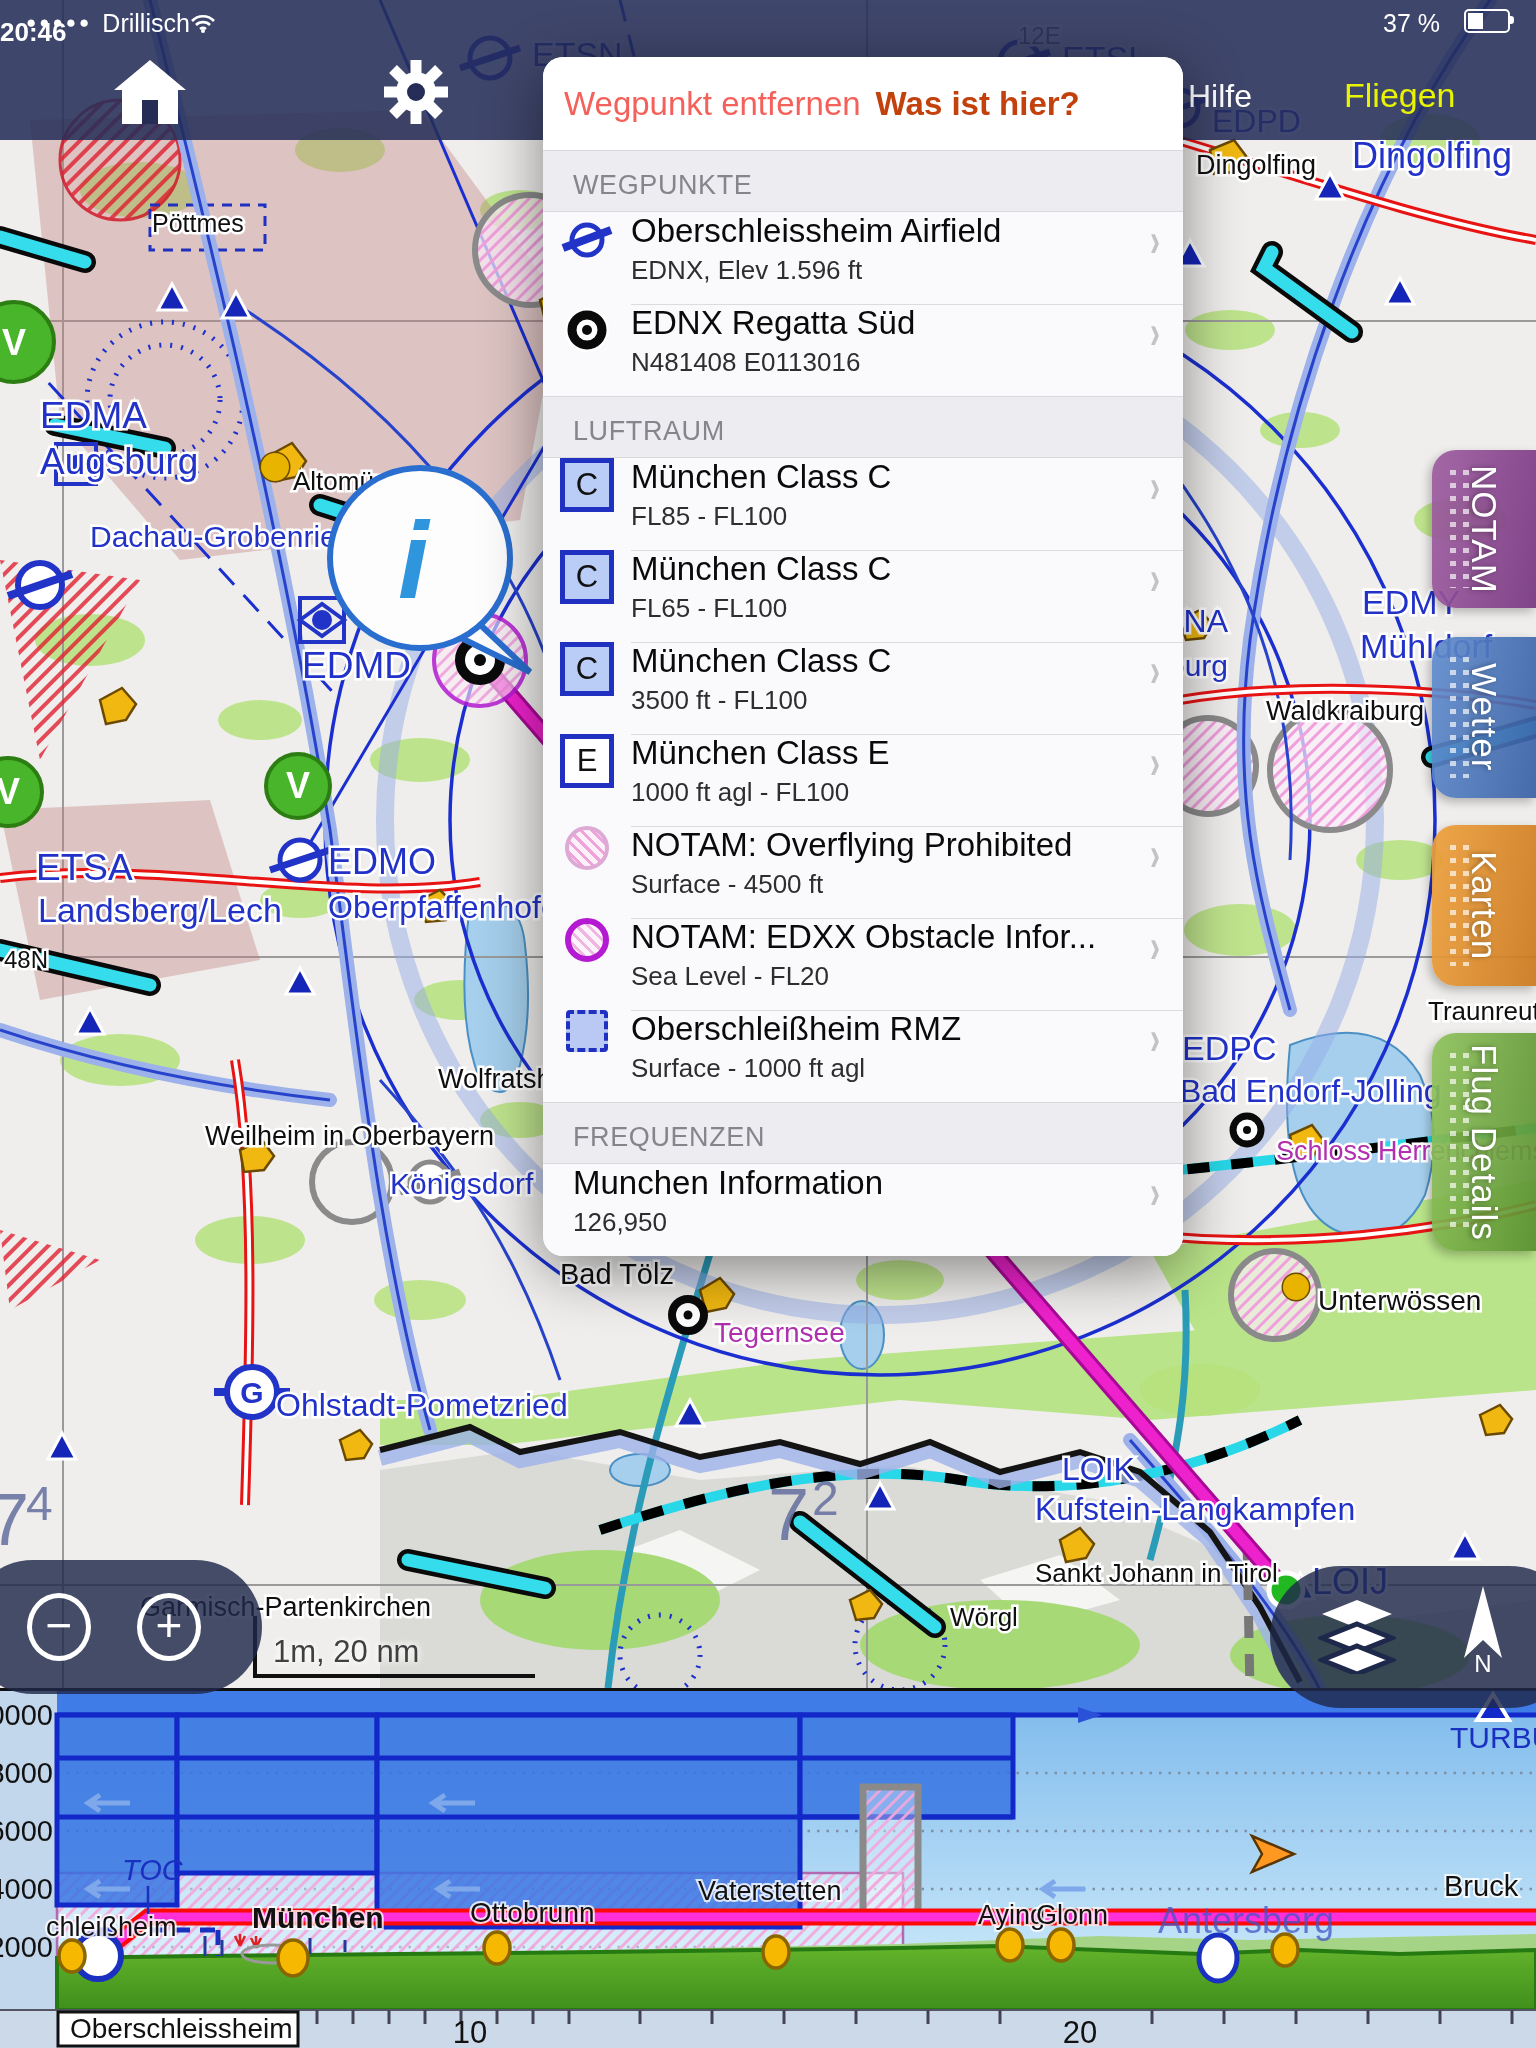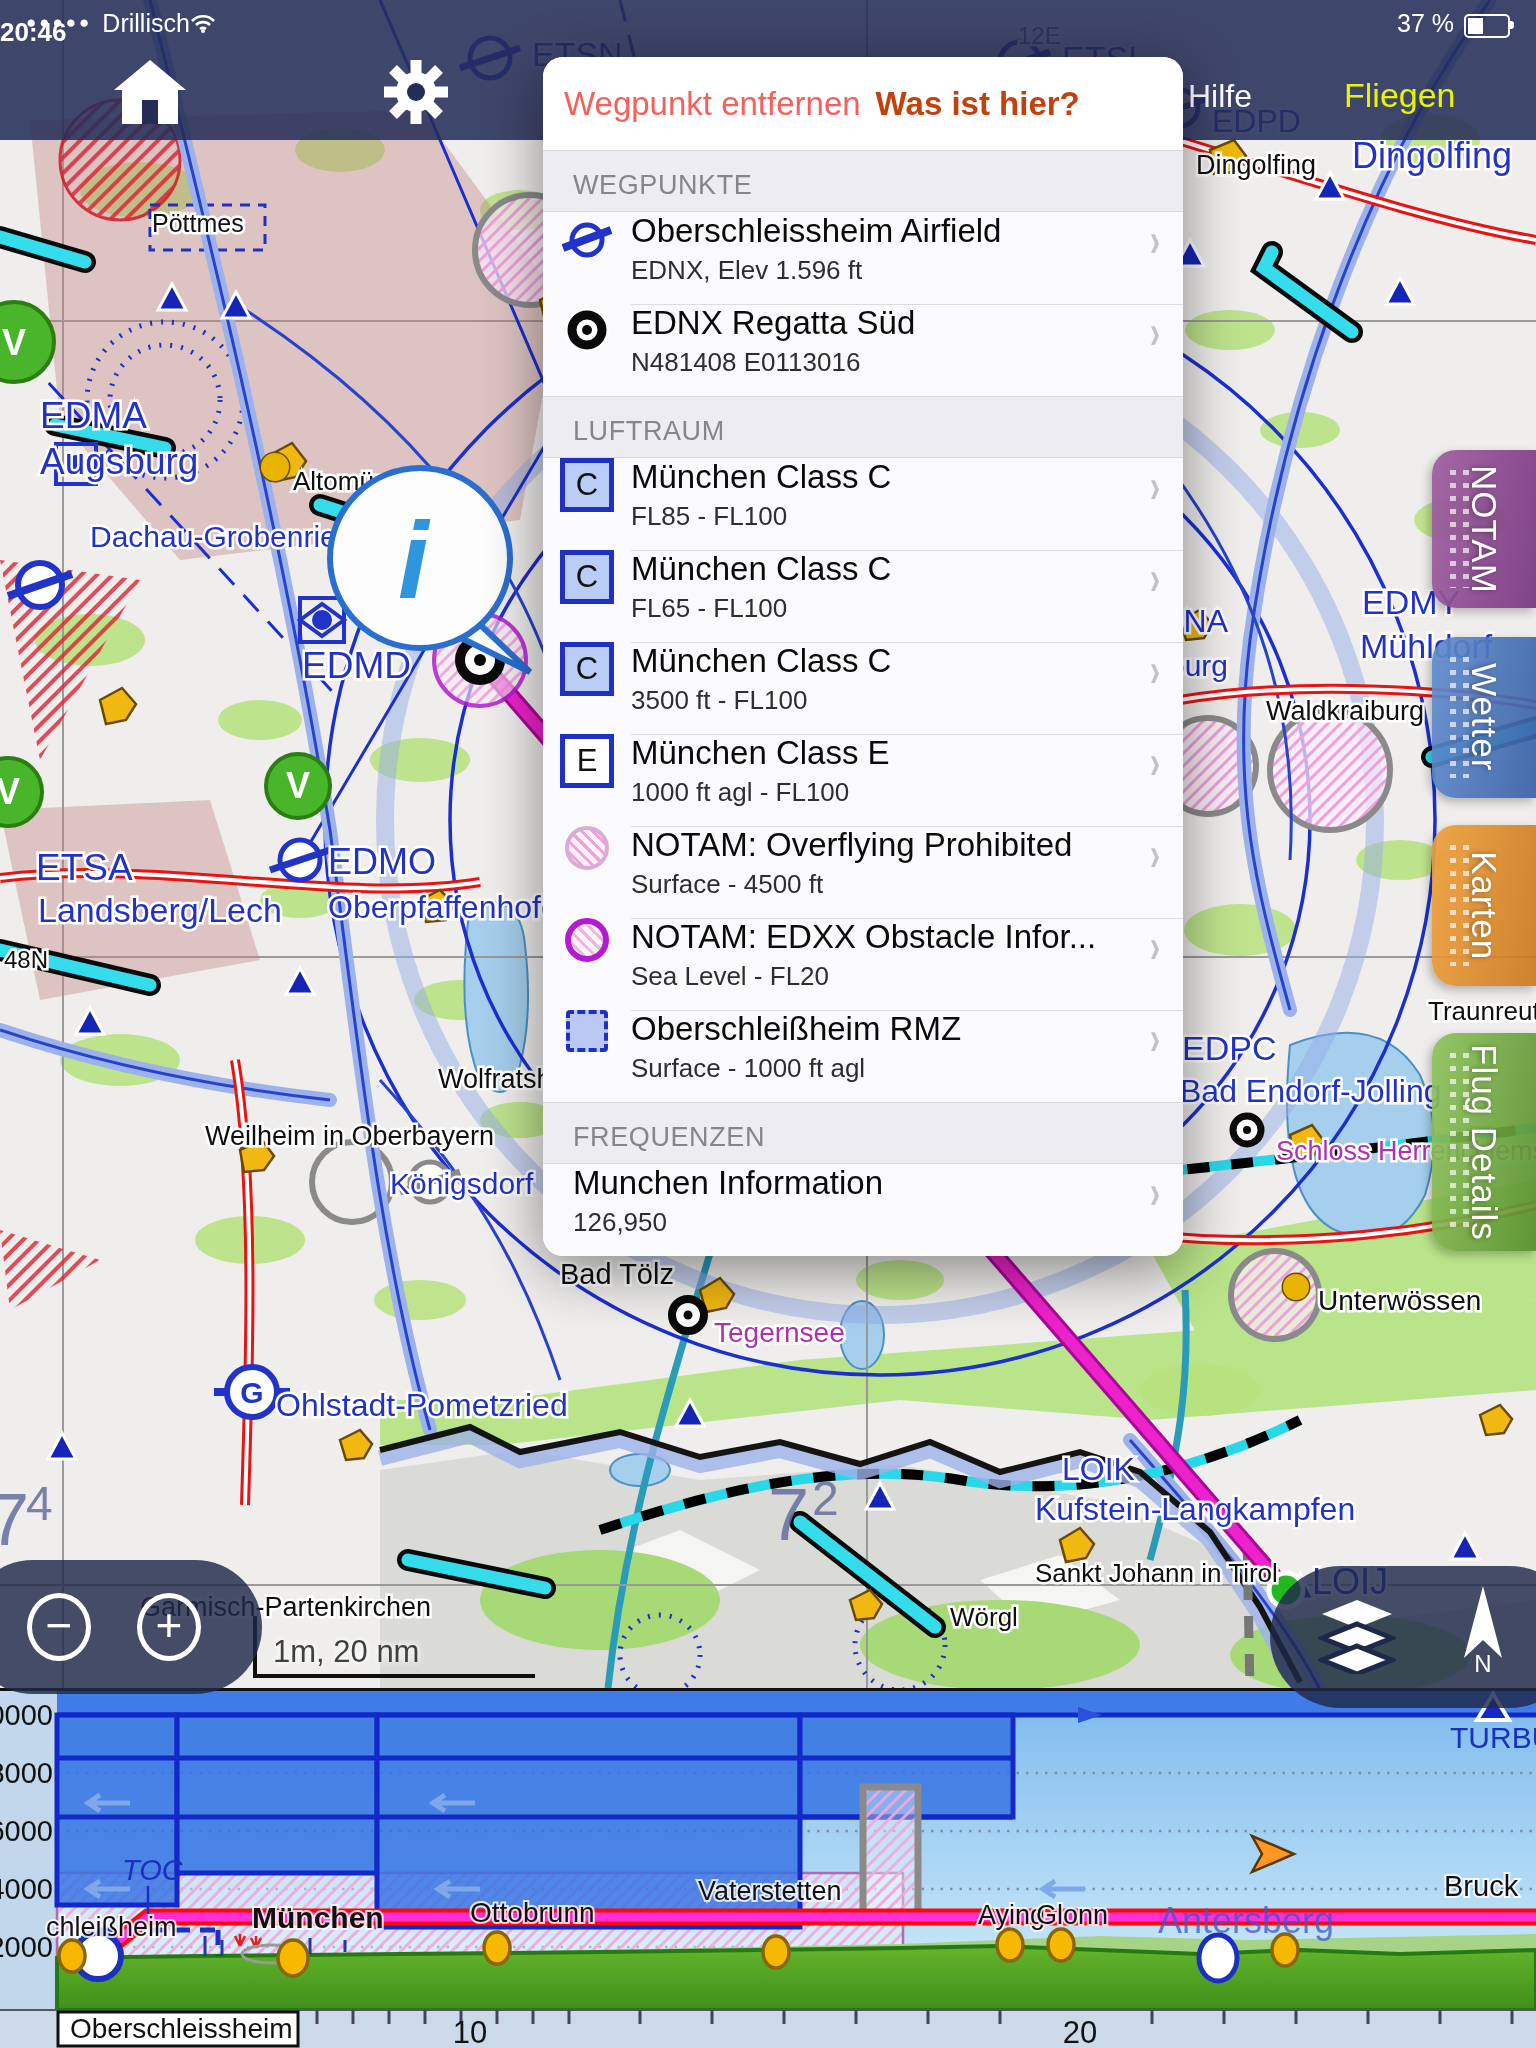--- a/index.html
+++ b/index.html
@@ -7,21 +7,21 @@
     background:#efeeec;font-family:"Liberation Sans",sans-serif;}
   svg text{font-family:"Liberation Sans",sans-serif;}
 
   
   .topbar{position:absolute;left:0;top:0;right:0;height:140px;
     background:rgba(37,45,87,.87);color:#fff;z-index:30;}
   .statusrow{position:relative;height:46px;display:flex;align-items:center;padding:0 26px;font-size:25px;}
   .sig{letter-spacing:3px;font-size:17px;margin-right:10px;}
   .carrier{}
   .time{position:absolute;left:0;right:0;text-align:left;font-weight:bold;font-size:26px;margin-top:18px;}
-  .batwrap{margin-left:auto;display:flex;align-items:flex-end;gap:10px;z-index:1;}
+  .batwrap{margin-left:auto;display:flex;align-items:flex-start;gap:24px;z-index:1;}
   .bat{width:42px;height:20px;border:2px solid #fff;border-radius:5px;position:relative;}
   .bat::after{content:"";position:absolute;left:2px;top:2px;bottom:2px;width:36%;background:#fff;}
   .bat::before{content:"";position:absolute;right:-6px;top:5px;width:4px;height:8px;background:#fff;border-radius:0 3px 3px 0;}
   .navrow{position:relative;height:94px;}
   .nico{position:absolute;top:10px;color:#fff;}
   .hilfe{position:absolute;left:1188px;top:32px;font-size:32px;color:#fff;}
   .fliegen{position:absolute;left:1344px;top:30px;font-size:34px;color:#e8f400;}
   .dots3{font-size:30px;letter-spacing:7px;}
   .caret{font-size:19px;margin-top:-8px;margin-left:14px;}
 

